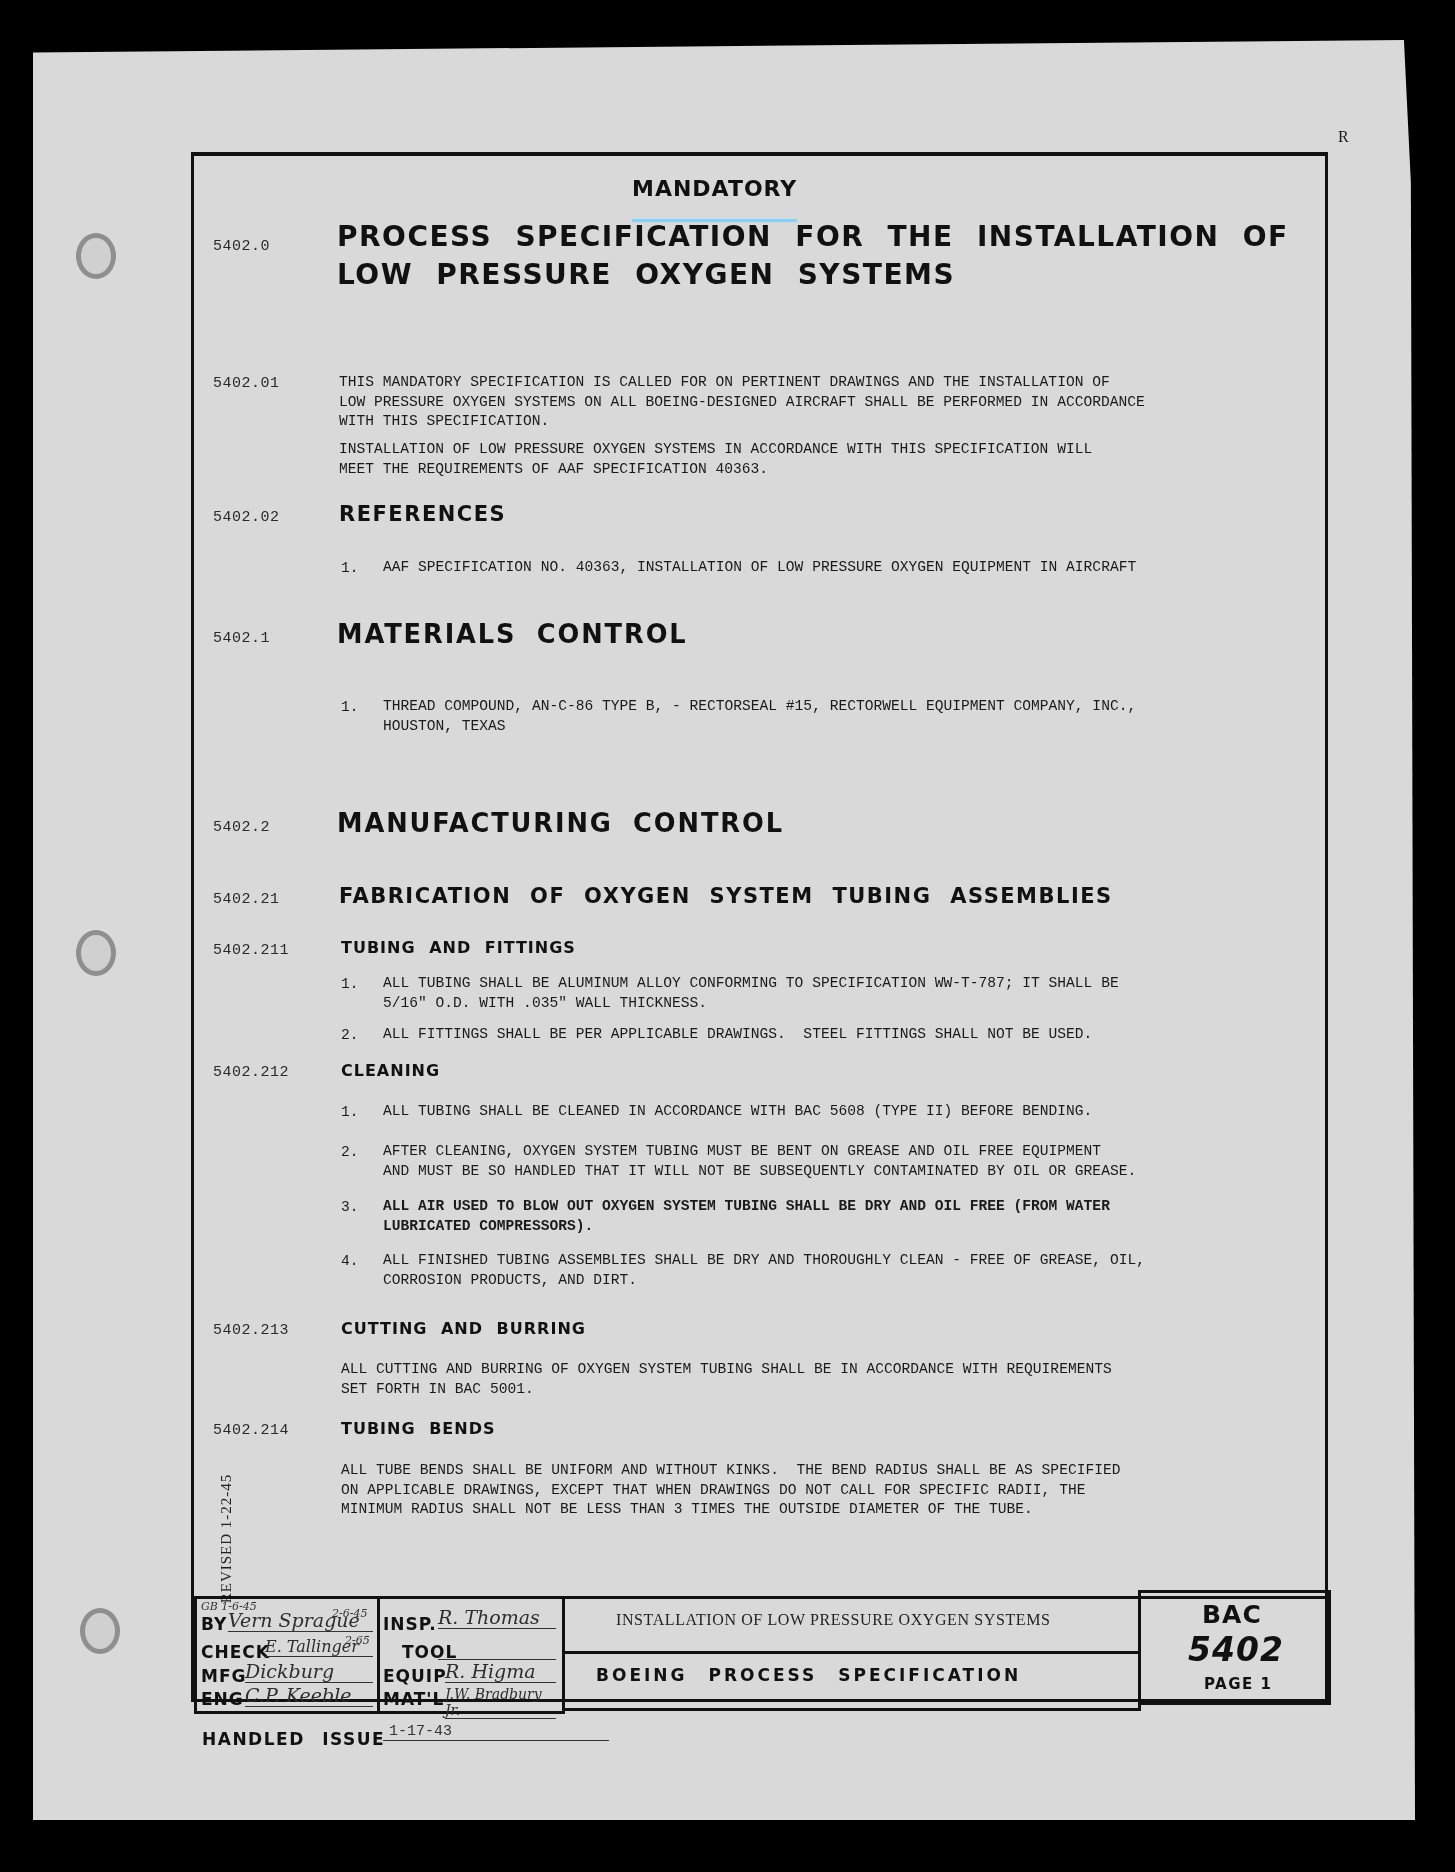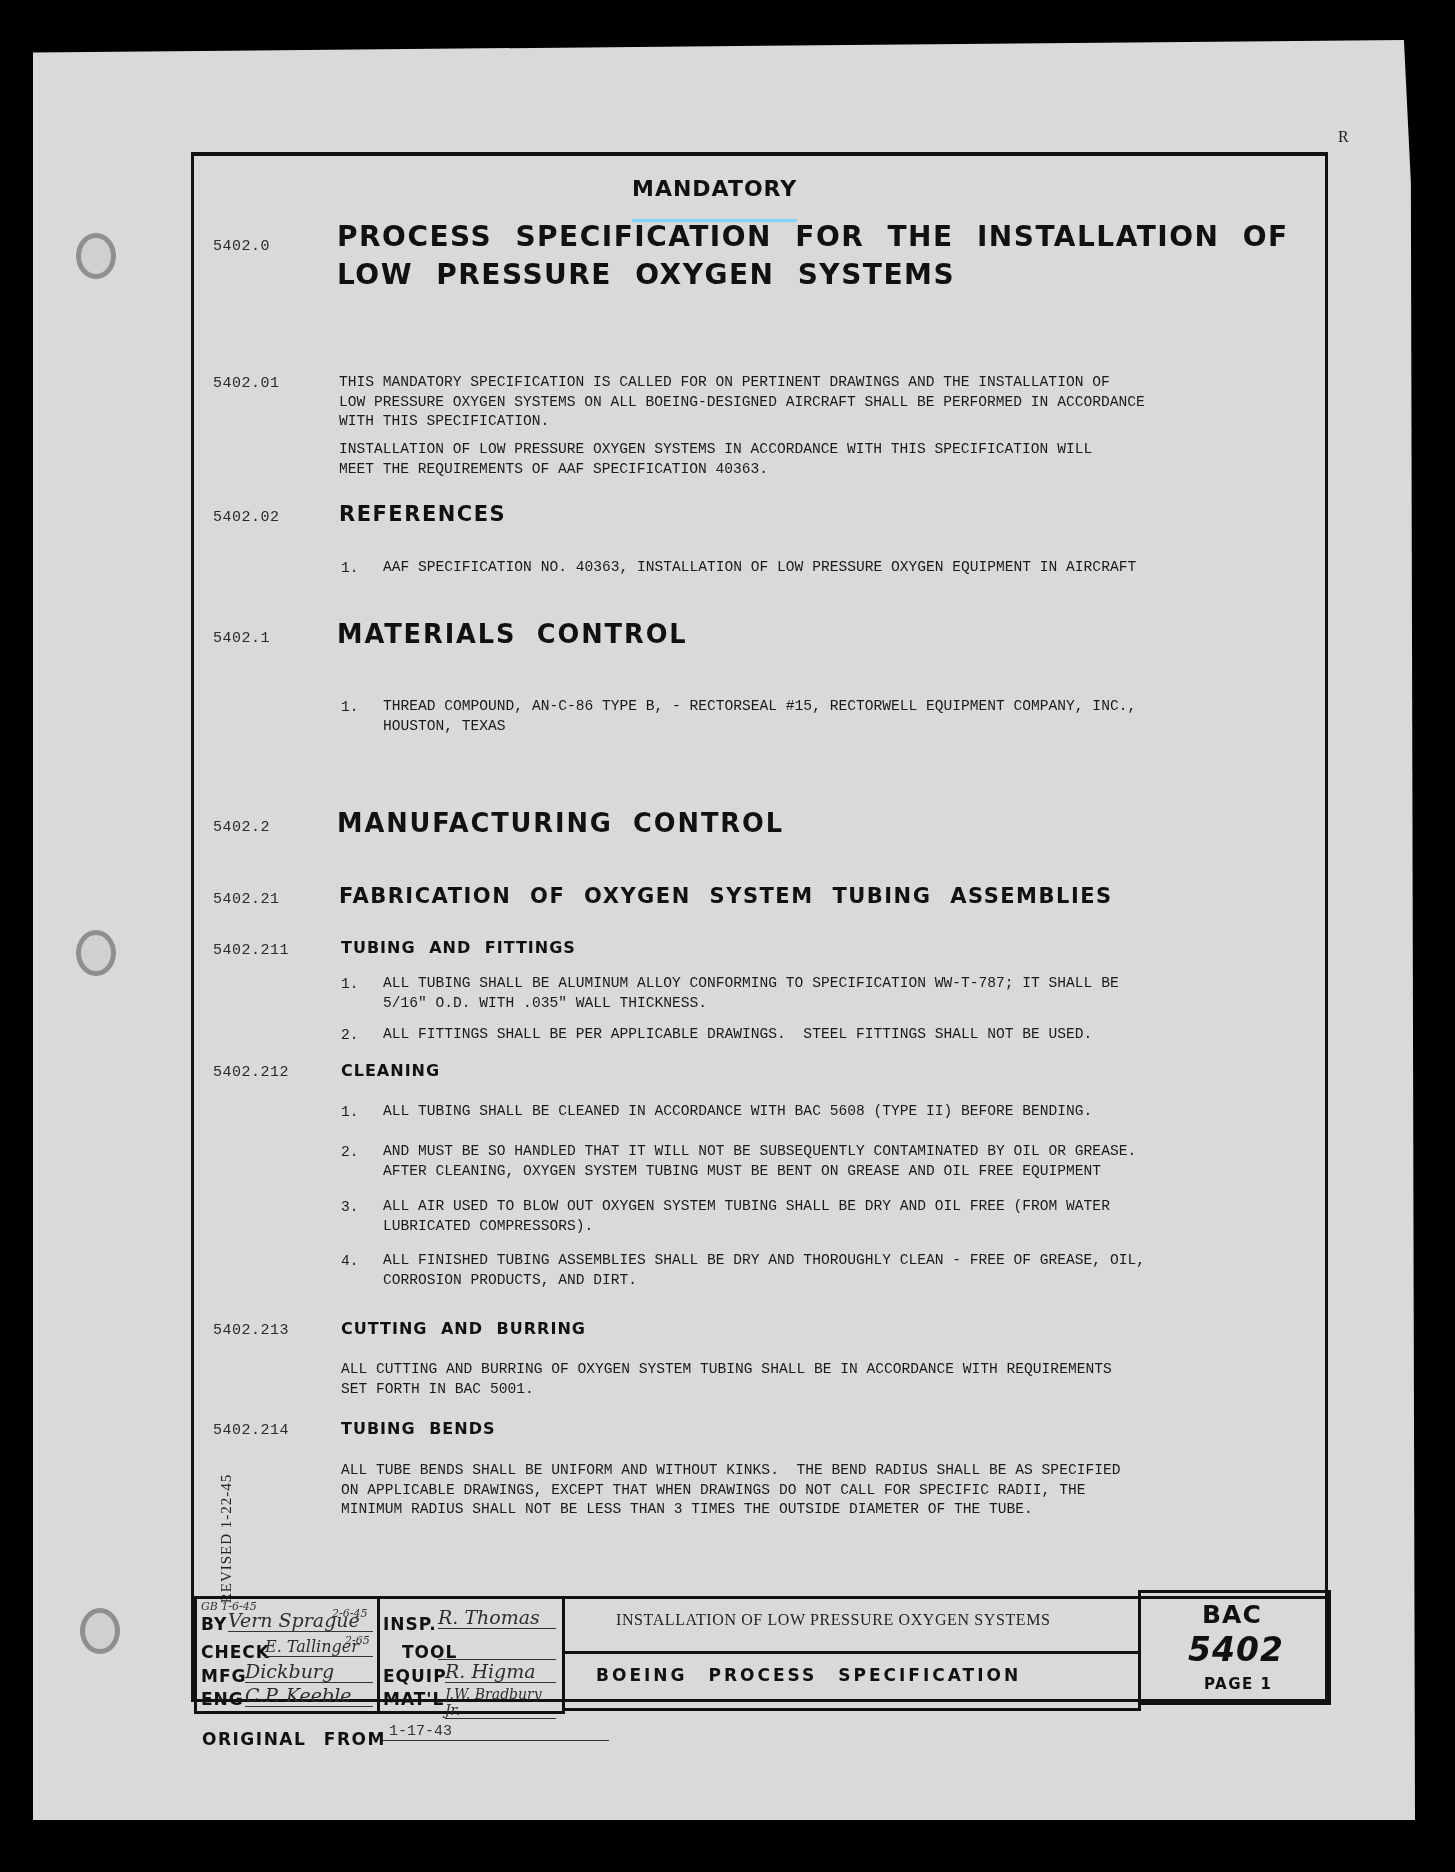--- a/index.html
+++ b/index.html
@@ -108,23 +108,23 @@
 <div class="num-item" style="top:976px;">1.</div>
 <div class="body-text" style="left:383px; top:974px;"><div>ALL TUBING SHALL BE ALUMINUM ALLOY CONFORMING TO SPECIFICATION WW-T-787; IT SHALL BE</div><div>5/16" O.D. WITH .035" WALL THICKNESS.</div></div>
 <div class="num-item" style="top:1027px;">2.</div>
 <div class="body-text" style="left:383px; top:1025px;"><div>ALL FITTINGS SHALL BE PER APPLICABLE DRAWINGS.  STEEL FITTINGS SHALL NOT BE USED.</div></div>
 
 <div class="sec-num" style="top:1064px;">5402.212</div>
 <div class="h-small" style="top:1061px;">CLEANING</div>
 <div class="num-item" style="top:1104px;">1.</div>
 <div class="body-text" style="left:383px; top:1102px;"><div>ALL TUBING SHALL BE CLEANED IN ACCORDANCE WITH BAC 5608 (TYPE II) BEFORE BENDING.</div></div>
 <div class="num-item" style="top:1144px;">2.</div>
-<div class="body-text" style="left:383px; top:1142px;"><div>AND MUST BE SO HANDLED THAT IT WILL NOT BE SUBSEQUENTLY CONTAMINATED BY OIL OR GREASE.</div><div>AFTER CLEANING, OXYGEN SYSTEM TUBING MUST BE BENT ON GREASE AND OIL FREE EQUIPMENT</div></div>
+<div class="body-text" style="left:383px; top:1142px;"><div>AFTER CLEANING, OXYGEN SYSTEM TUBING MUST BE BENT ON GREASE AND OIL FREE EQUIPMENT</div><div>AND MUST BE SO HANDLED THAT IT WILL NOT BE SUBSEQUENTLY CONTAMINATED BY OIL OR GREASE.</div></div>
 <div class="num-item" style="top:1199px;">3.</div>
-<div class="body-text" style="left:383px; top:1197px;"><div>ALL AIR USED TO BLOW OUT OXYGEN SYSTEM TUBING SHALL BE DRY AND OIL FREE (FROM WATER</div><div>LUBRICATED COMPRESSORS).</div></div>
+<div class="body-text" style="left:383px; top:1197px;font-weight:bold;"><div>ALL AIR USED TO BLOW OUT OXYGEN SYSTEM TUBING SHALL BE DRY AND OIL FREE (FROM WATER</div><div>LUBRICATED COMPRESSORS).</div></div>
 <div class="num-item" style="top:1253px;">4.</div>
 <div class="body-text" style="left:383px; top:1251px;"><div>ALL FINISHED TUBING ASSEMBLIES SHALL BE DRY AND THOROUGHLY CLEAN - FREE OF GREASE, OIL,</div><div>CORROSION PRODUCTS, AND DIRT.</div></div>
 
 <div class="sec-num" style="top:1322px;">5402.213</div>
 <div class="h-small" style="top:1319px;">CUTTING AND BURRING</div>
 <div class="body-text" style="left:341px; top:1360px;"><div>ALL CUTTING AND BURRING OF OXYGEN SYSTEM TUBING SHALL BE IN ACCORDANCE WITH REQUIREMENTS</div><div>SET FORTH IN BAC 5001.</div></div>
 
 <div class="sec-num" style="top:1422px;">5402.214</div>
 <div class="h-small" style="top:1419px;">TUBING BENDS</div>
 <div class="body-text" style="left:341px; top:1461px;"><div>ALL TUBE BENDS SHALL BE UNIFORM AND WITHOUT KINKS.  THE BEND RADIUS SHALL BE AS SPECIFIED</div><div>ON APPLICABLE DRAWINGS, EXCEPT THAT WHEN DRAWINGS DO NOT CALL FOR SPECIFIC RADII, THE</div><div>MINIMUM RADIUS SHALL NOT BE LESS THAN 3 TIMES THE OUTSIDE DIAMETER OF THE TUBE.</div></div>
@@ -159,14 +159,14 @@
 <div class="tb" style="left:562px; top:1596px; width:579px; height:58px;"></div>
 <div class="abs" style="left:616px; top:1611px; font-family:'Liberation Serif', serif; font-size:16px; letter-spacing:0.6px; color:#222;">INSTALLATION OF LOW PRESSURE OXYGEN SYSTEMS</div>
 <div class="tb" style="left:562px; top:1651px; width:579px; height:60px;"></div>
 <div class="abs" style="left:596px; top:1665px; font-family:'DejaVu Sans', sans-serif; font-weight:bold; font-size:17px; letter-spacing:3px; word-spacing:12px; color:#111;text-align:right;">BOEING PROCESS SPECIFICATION</div>
 
 <div class="tb" style="left:1138px; top:1590px; width:193px; height:115px;"></div>
 <div class="abs" style="left:1202px; top:1600px; font-family:'DejaVu Sans', sans-serif; font-weight:bold; font-size:25px; letter-spacing:1px; color:#111;">BAC</div>
 <div class="abs" style="left:1188px; top:1630px; font-family:'DejaVu Sans', sans-serif; font-weight:bold; font-size:33px; letter-spacing:1px; color:#111;font-style:italic;">5402</div>
 <div class="abs" style="left:1204px; top:1675px; font-family:'DejaVu Sans', sans-serif; font-weight:bold; font-size:15px; letter-spacing:1.5px; color:#111;">PAGE 1</div>
 
-<div class="abs" style="left:202px; top:1729px; font-family:'DejaVu Sans', sans-serif; font-weight:bold; font-size:17px; letter-spacing:1.5px; word-spacing:10px; color:#111;">ORIGINAL FROM</div>
+<div class="abs" style="left:202px; top:1729px; font-family:'DejaVu Sans', sans-serif; font-weight:bold; font-size:17px; letter-spacing:1.5px; word-spacing:10px; color:#111;">HANDLED ISSUE</div>
 <div class="abs" style="left:374px; top:1723px; width:220px; border-bottom:1.5px solid #333; font-family:'Liberation Mono', monospace; font-size:15px; color:#333; padding-left:6px;margin-left:9px;">1-17-43</div>
 
 </body></html>

